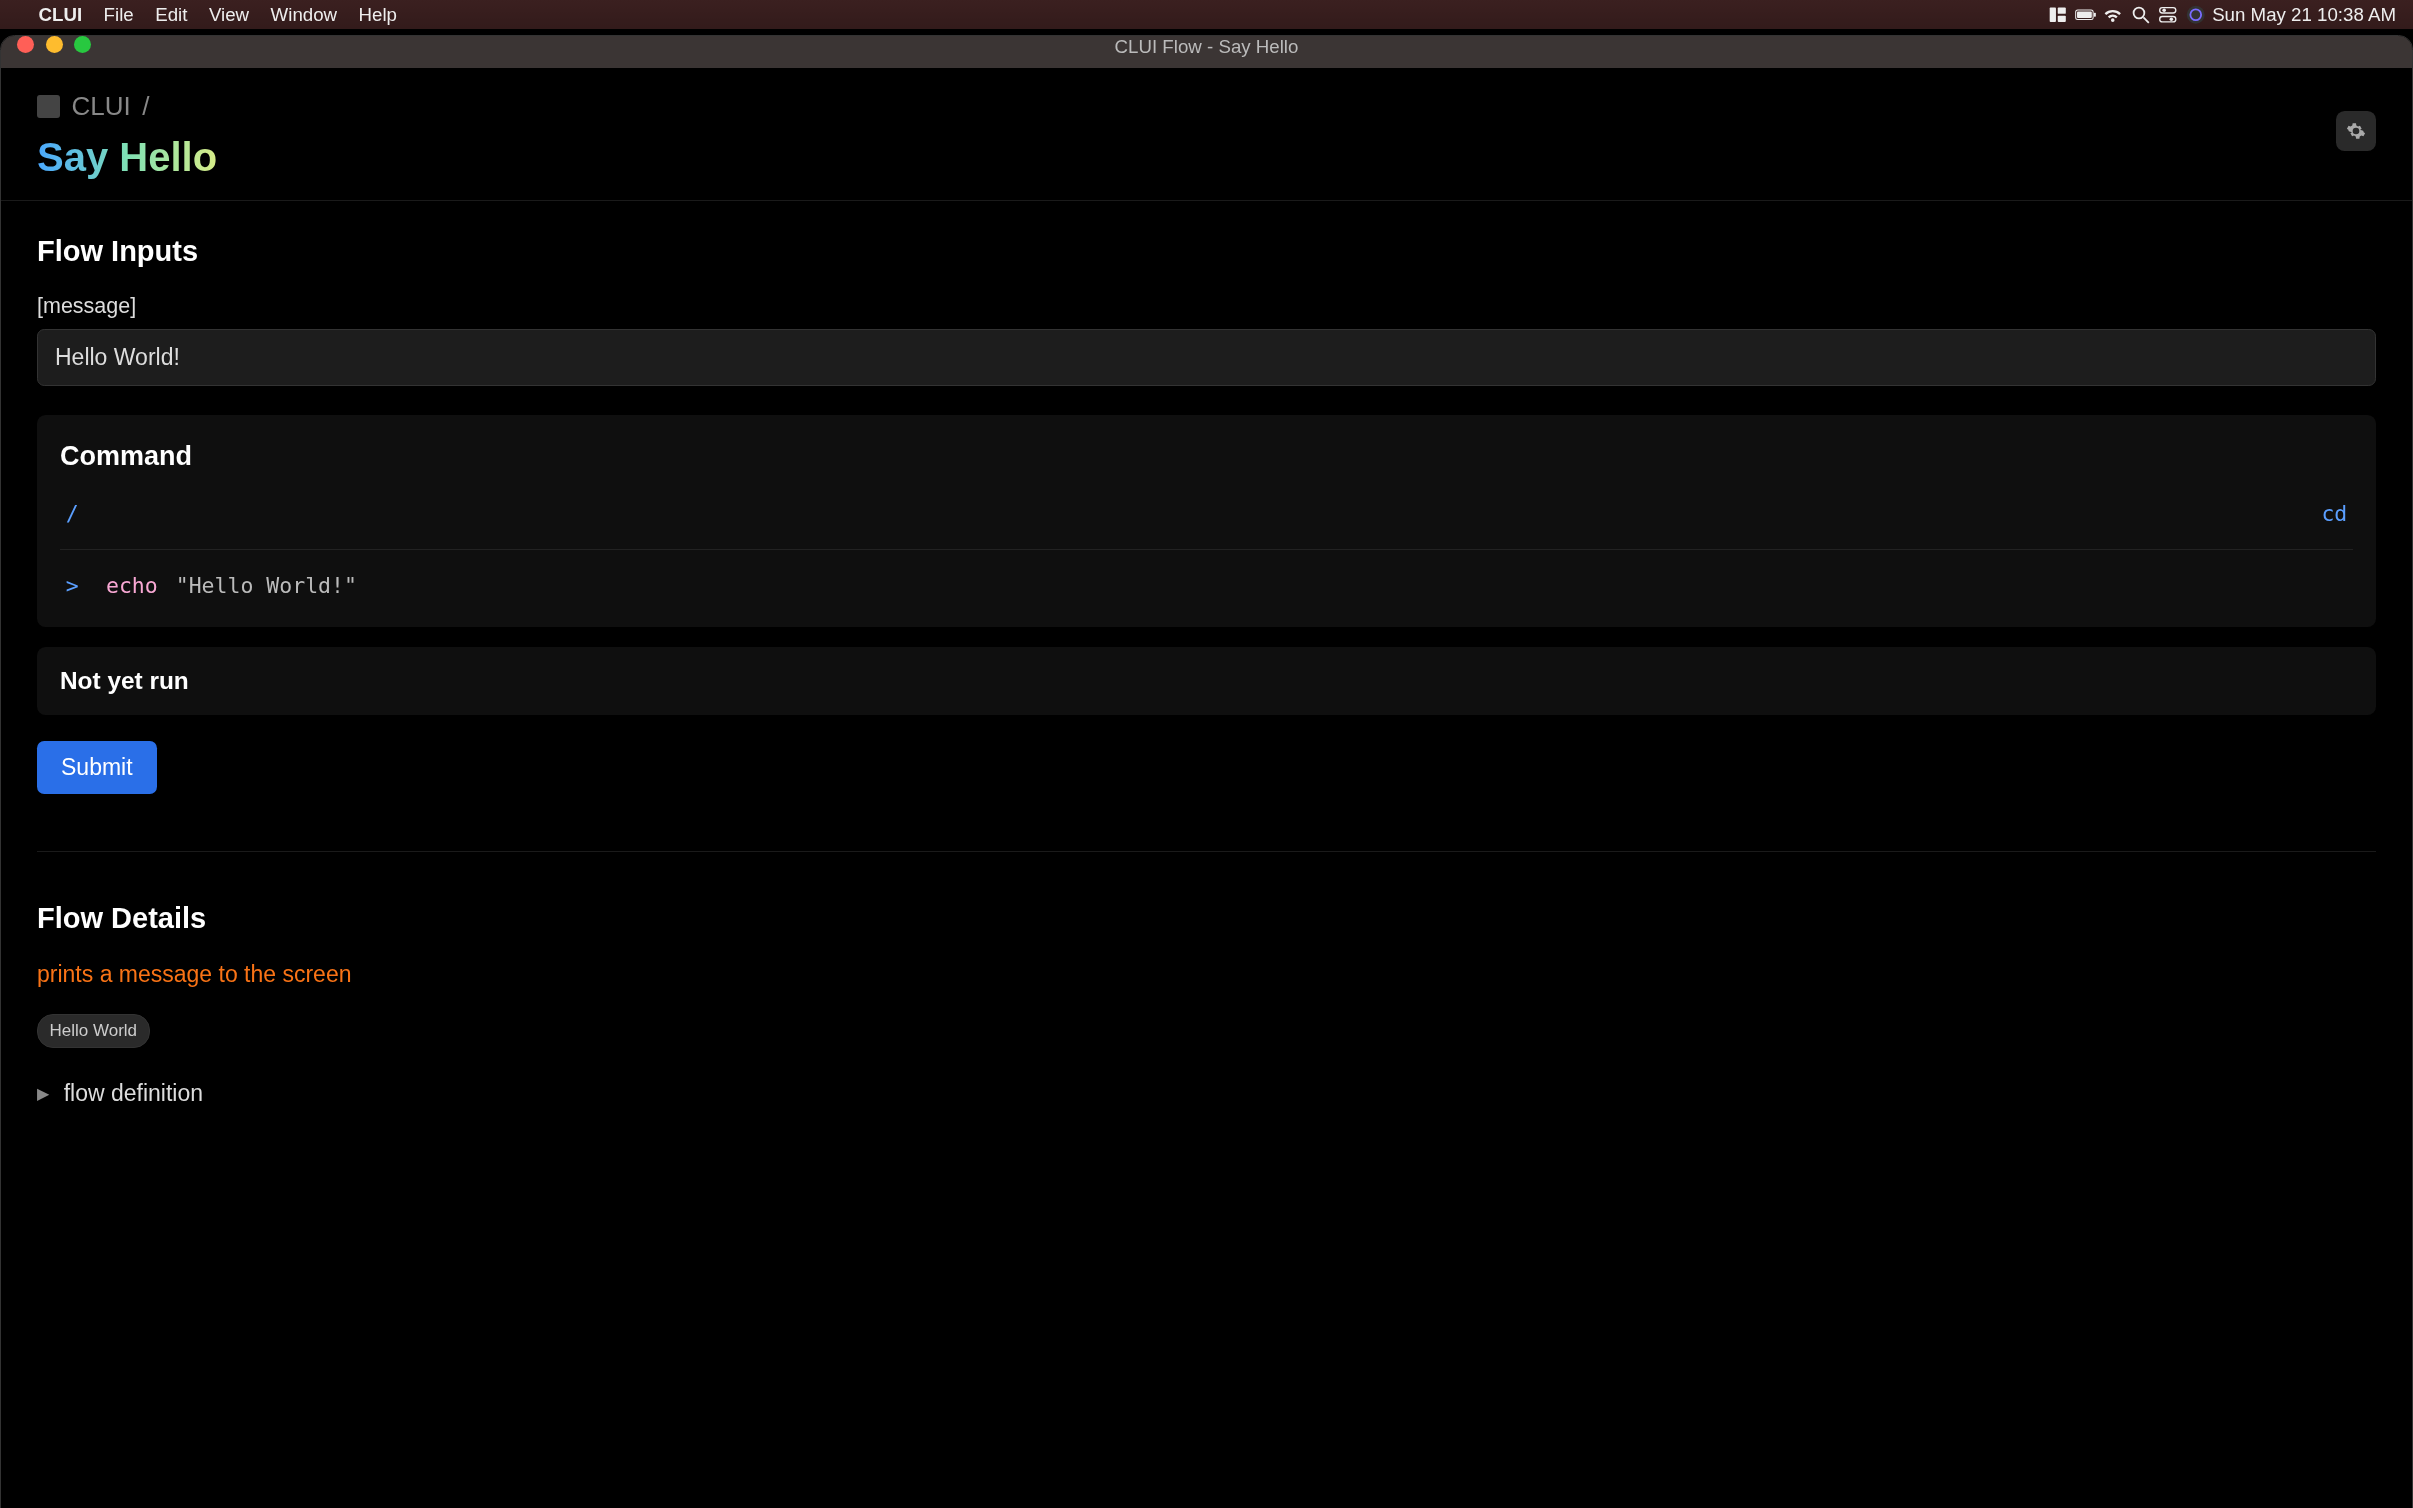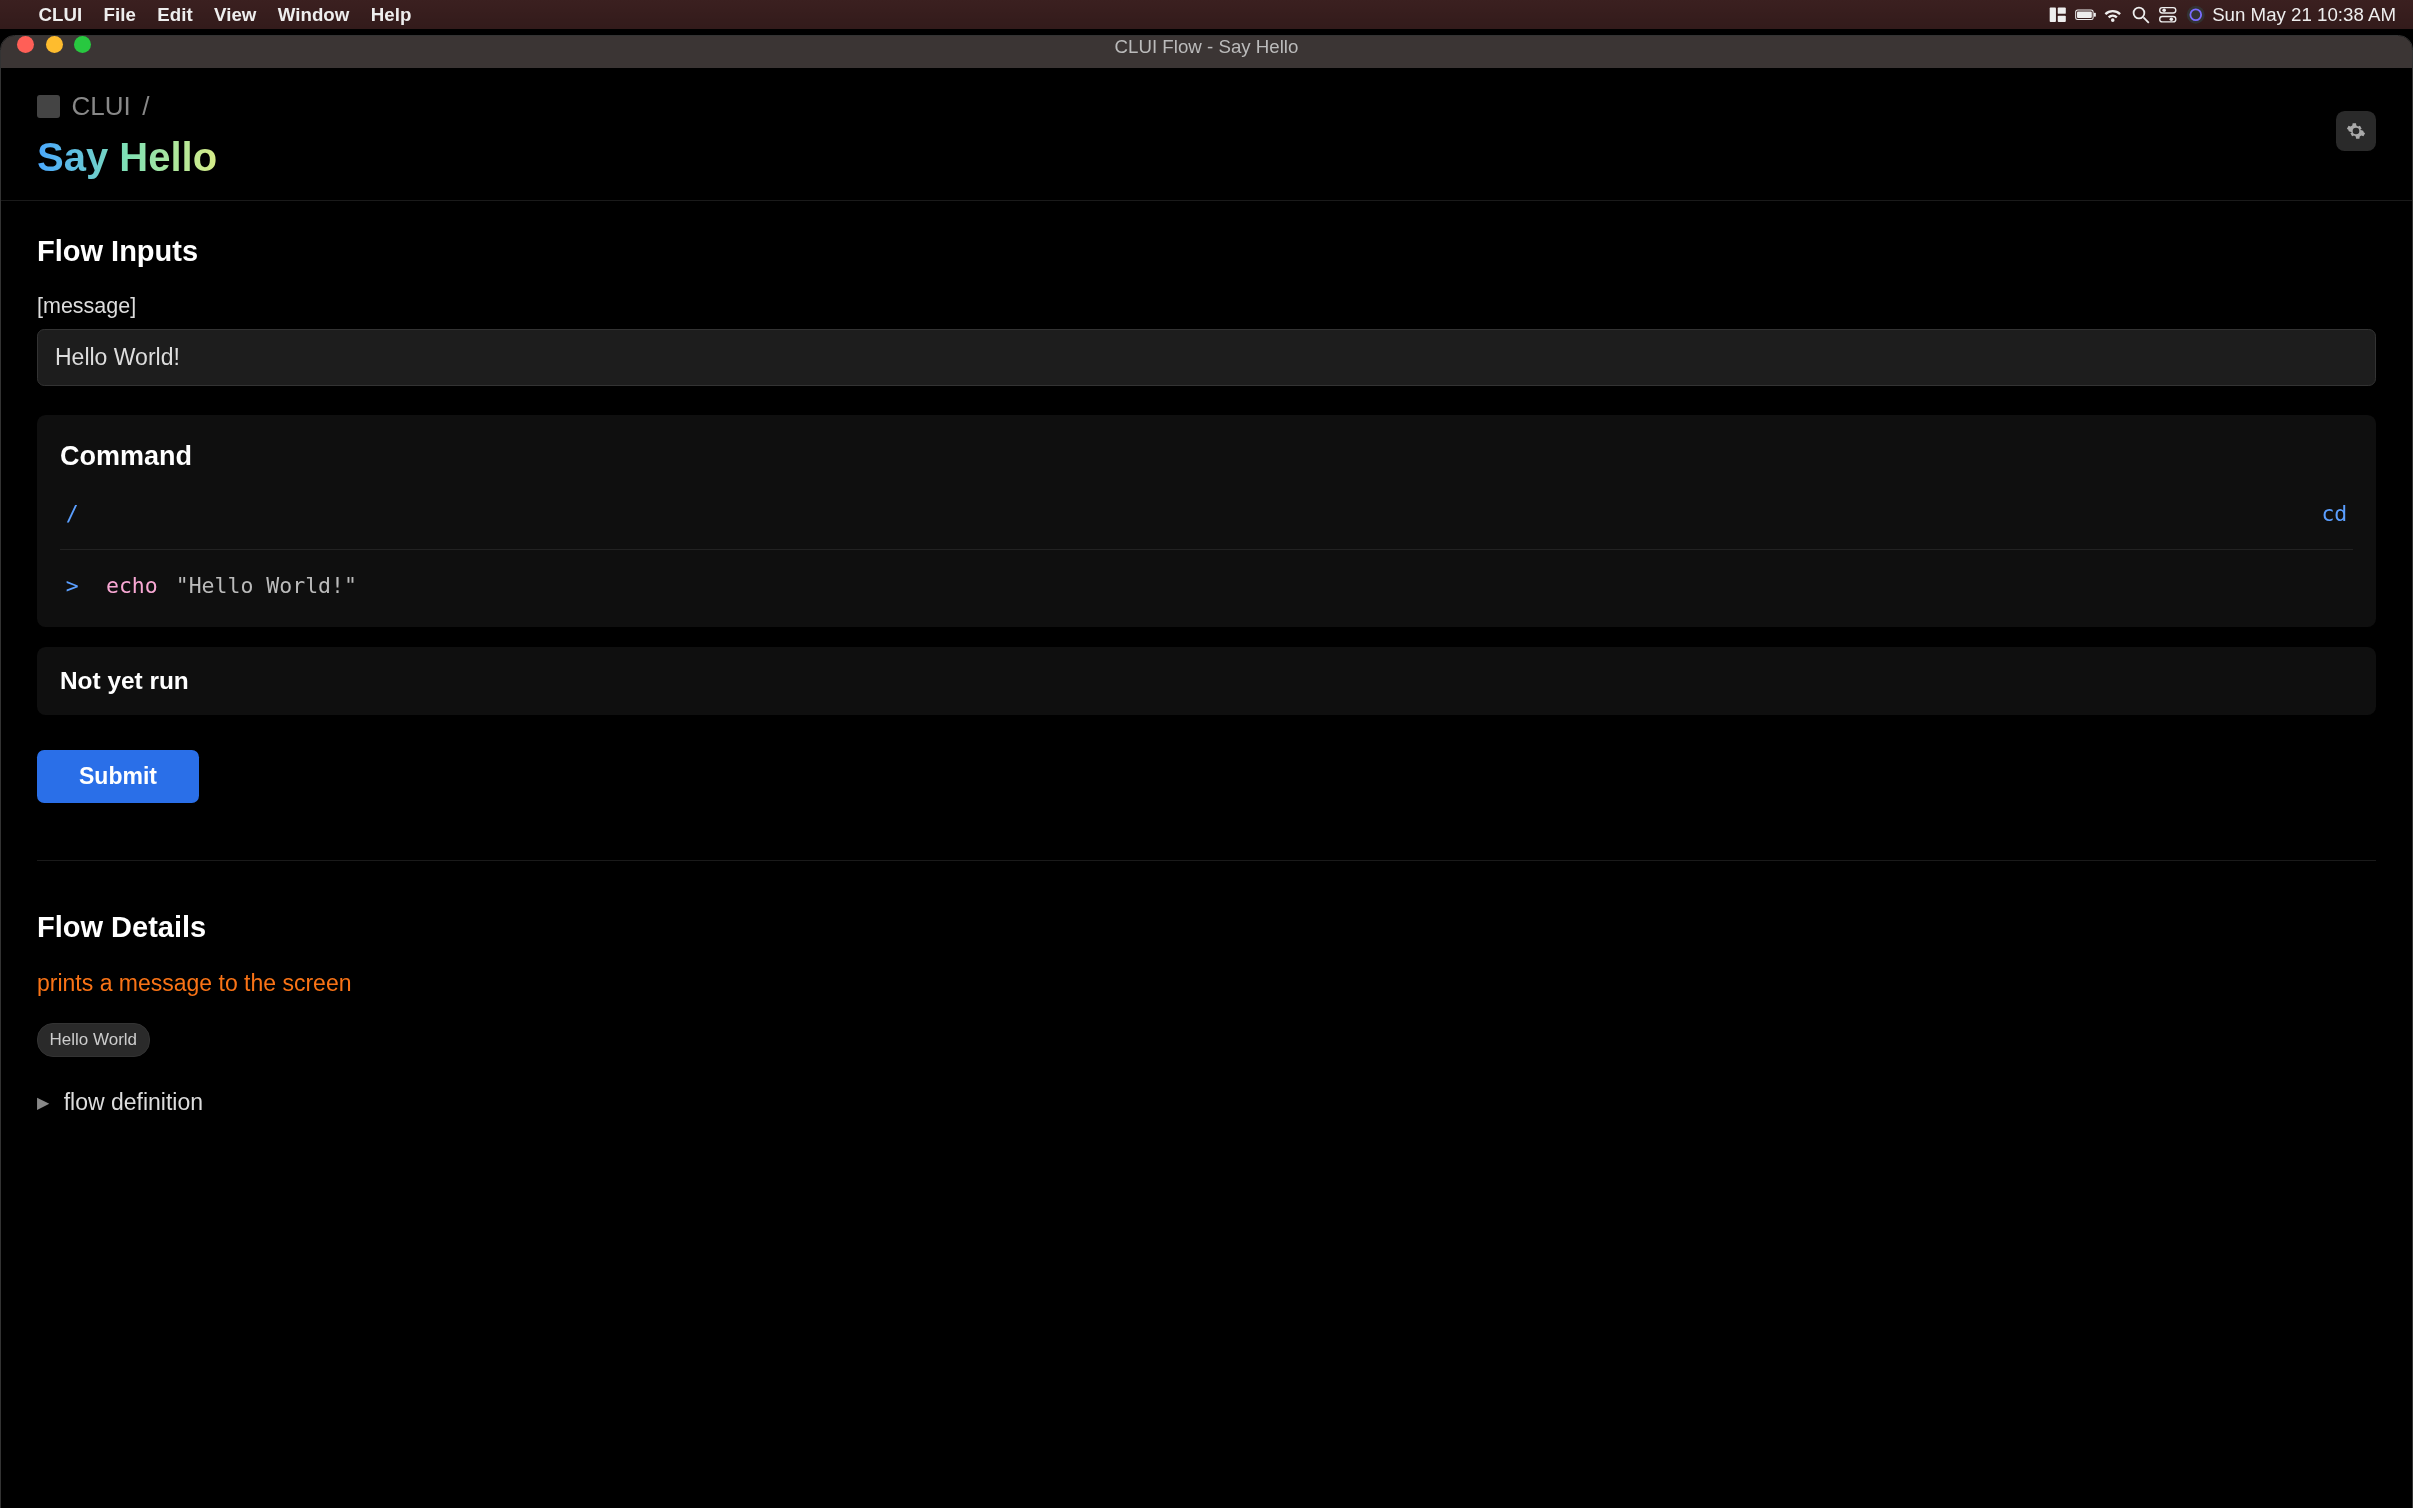--- a/index.html
+++ b/index.html
@@ -19,21 +19,21 @@
       align-items: center;
       justify-content: space-between;
       padding: 0 17px;
       font-size: 18.7px;
       color: #eee;
       background: rgba(60,30,30,0.5);
     }
     .menubar-left { display: flex; align-items: center; gap: 21.5px; }
     .menubar-left .apple { font-size: 20px; }
     .menubar-left .appname { font-weight: 700; }
-    .menubar-left .menuitem { font-weight: 700; }
+    .menubar-left .menuitem { font-weight: 400; }
     .menubar-right { display: flex; align-items: center; gap: 6px; }
     .menubar-right .icon { display: inline-flex; align-items: center; }
     .menubar-right svg { width: 21.5px; height: 21.5px; fill: #eee; }
     .menubar-right .datetime { font-weight: 500; }
 
     
     .window {
       margin-top: 5.7px;
       border-radius: 14.4px 14.4px 0 0;
       overflow: hidden;
@@ -164,28 +164,28 @@
     .status-card {
       background: #0f0f0f;
       border-radius: 8.6px;
       padding: 20px 23px;
       margin-top: 20px;
       font-size: 24.4px;
       font-weight: 700;
     }
 
     .submit-btn {
-      margin-top: 35px;
+      margin-top: 26px;
       background: #2a6fe8;
       color: #fff;
       border: none;
       border-radius: 7.2px;
-      padding: 13px 42px;
+      padding: 13px 24px;
       font-size: 23px;
-      font-weight: 700;
+      font-weight: 400;
       cursor: pointer;
     }
 
     .hr {
       border: none;
       border-top: 0.7px solid #1a1a1a;
       margin: 57px 0 50px 0;
     }
     .details-desc {
       font-size: 23px;

